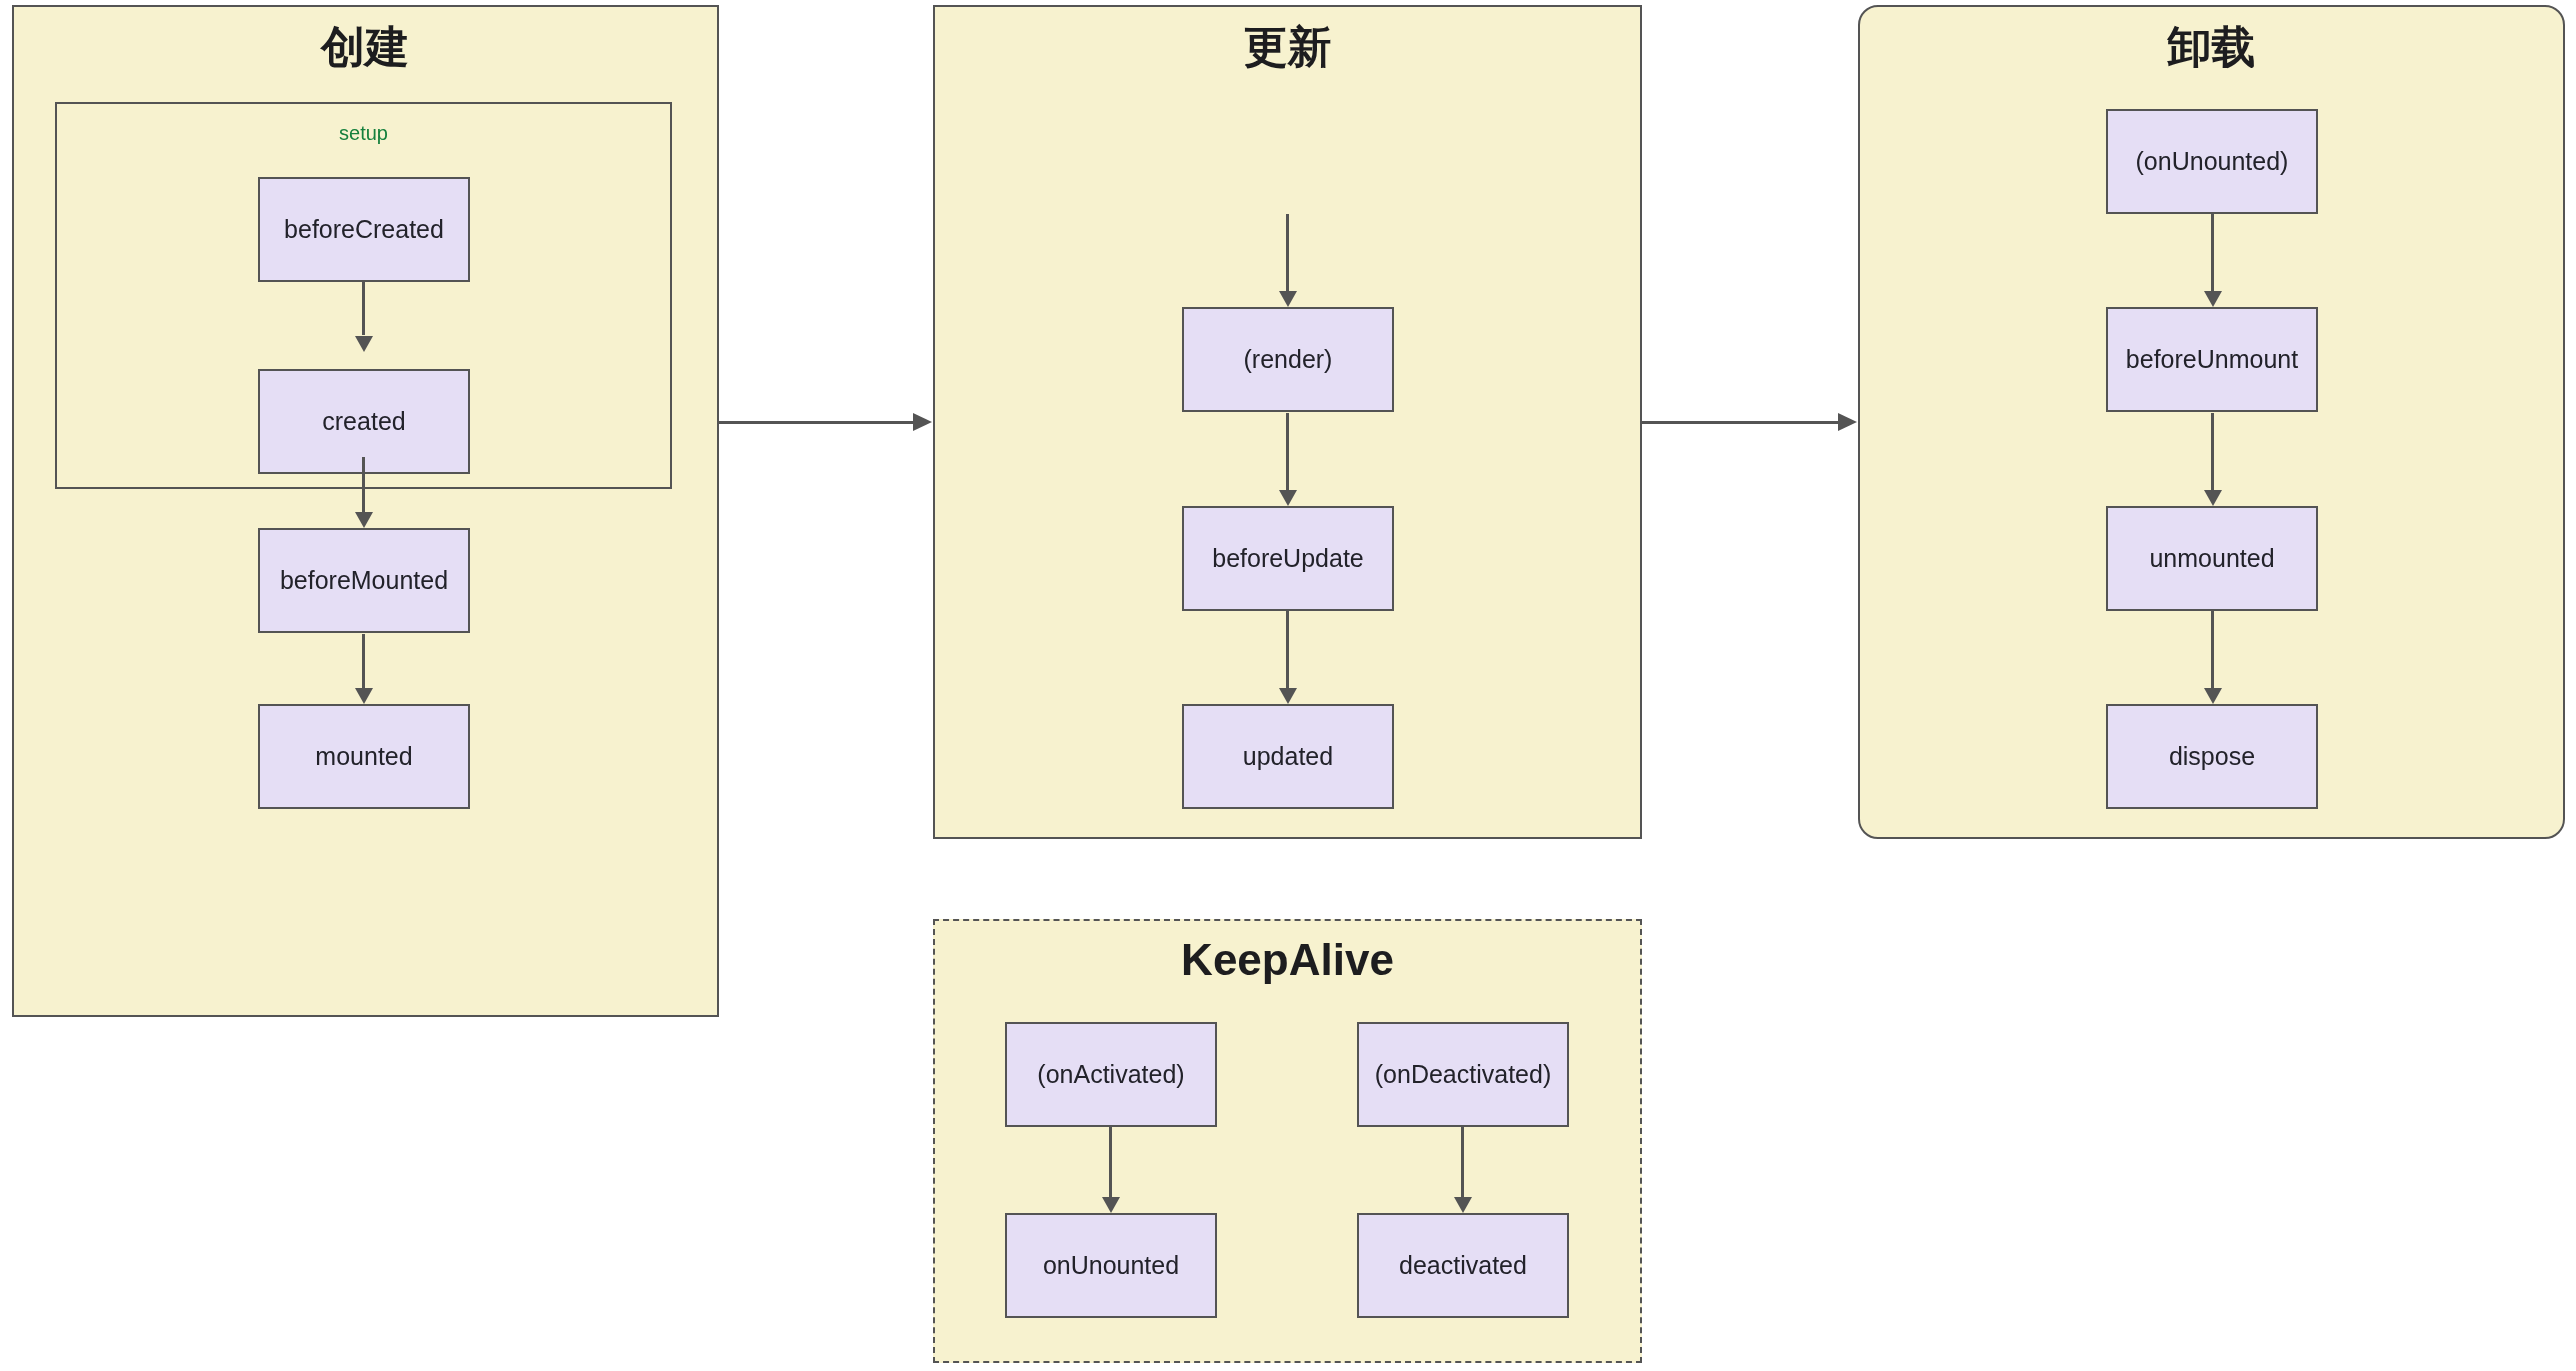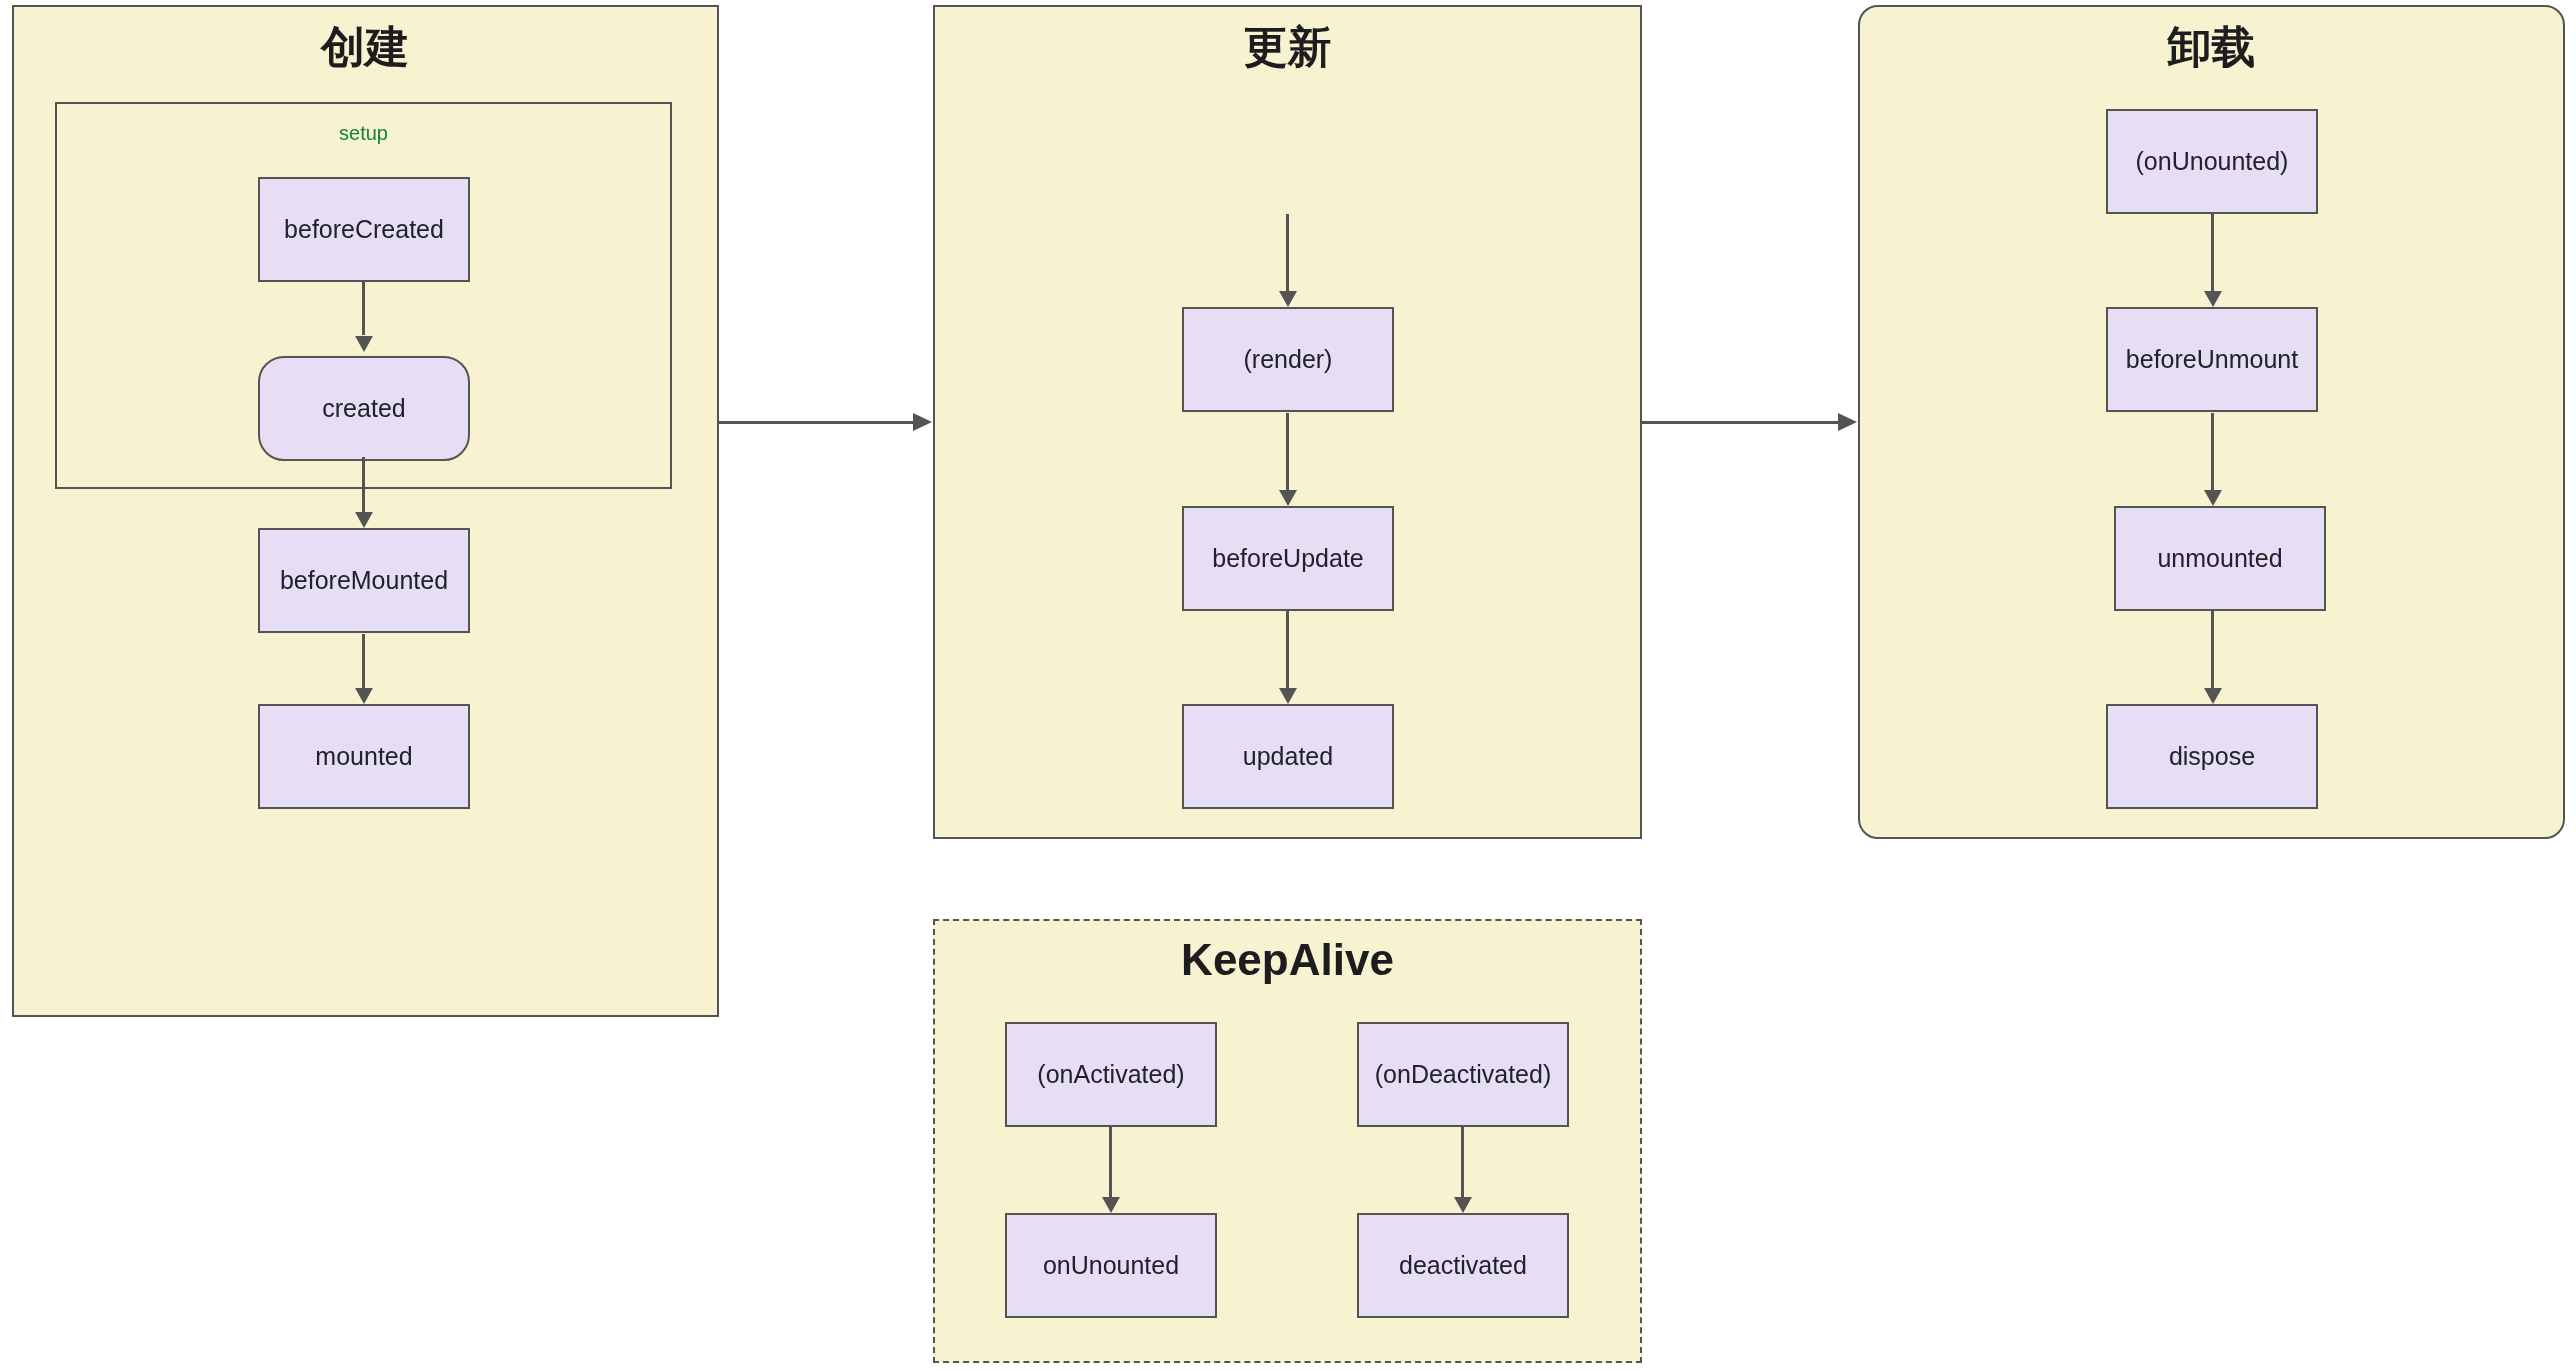--- a/index.html
+++ b/index.html
@@ -47,30 +47,30 @@
   .node{
     position:absolute;box-sizing:border-box;
     width:212px;height:105px;
     background:var(--node-fill);
     border:2.7px solid var(--line);
     display:flex;align-items:center;justify-content:center;
     font-size:25px;color:var(--text);
     text-align:center;
   }
   #n-beforeCreated{left:258px;top:177px;}
-  #n-created{left:258px;top:356px;border-radius:26px;}
+  #n-created{left:258px;top:369px;}
   #n-beforeMounted{left:258px;top:528px;}
   #n-mounted{left:258px;top:704px;}
   #n-onUpdateProps{left:1182px;top:109px;}
   #n-render{left:1182px;top:307px;}
   #n-beforeUpdate{left:1182px;top:506px;}
   #n-updated{left:1182px;top:704px;}
   #n-onUnounted{left:2106px;top:109px;}
   #n-beforeUnmount{left:2106px;top:307px;}
-  #n-unmounted{left:2106px;top:506px;margin-left:8px;}
+  #n-unmounted{left:2106px;top:506px;}
   #n-dispose{left:2106px;top:704px;}
   #n-onActivated{left:1005px;top:1022px;}
   #n-activated{left:1005px;top:1213px;}
   #n-onDeactivated{left:1357px;top:1022px;}
   #n-deactivated{left:1357px;top:1213px;}
 
   .vline{position:absolute;width:2.7px;background:var(--line);}
   .vhead{position:absolute;width:0;height:0;
          border-left:9px solid transparent;border-right:9px solid transparent;
          border-top:16px solid var(--line);}

